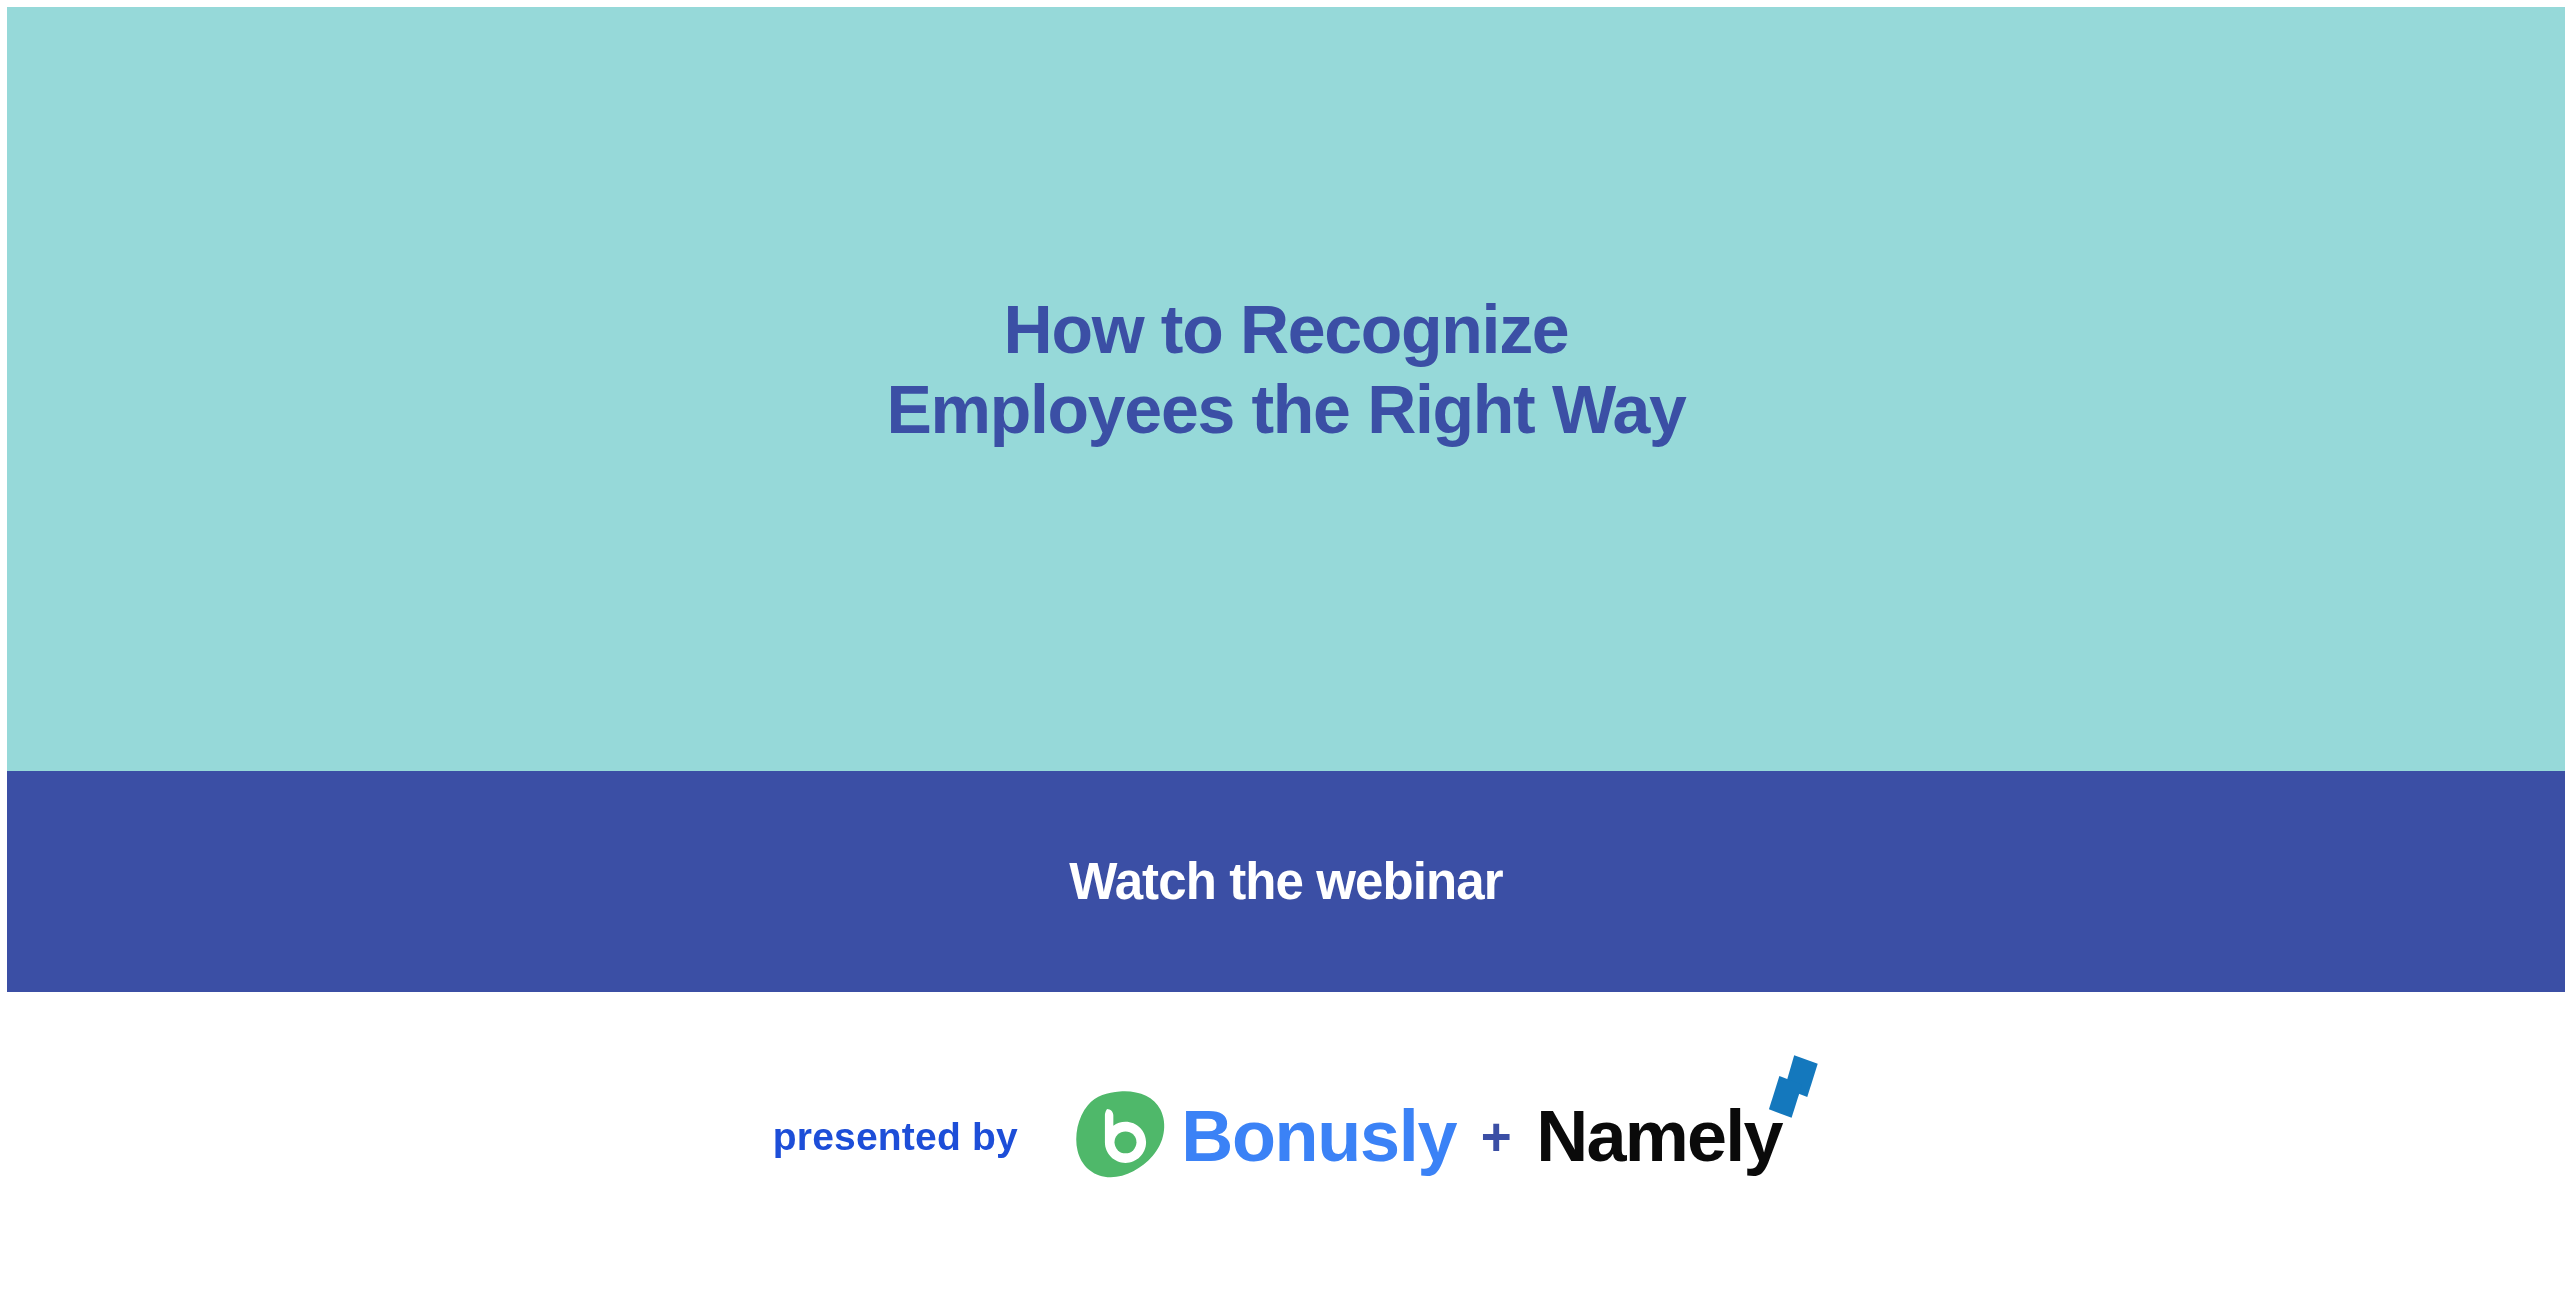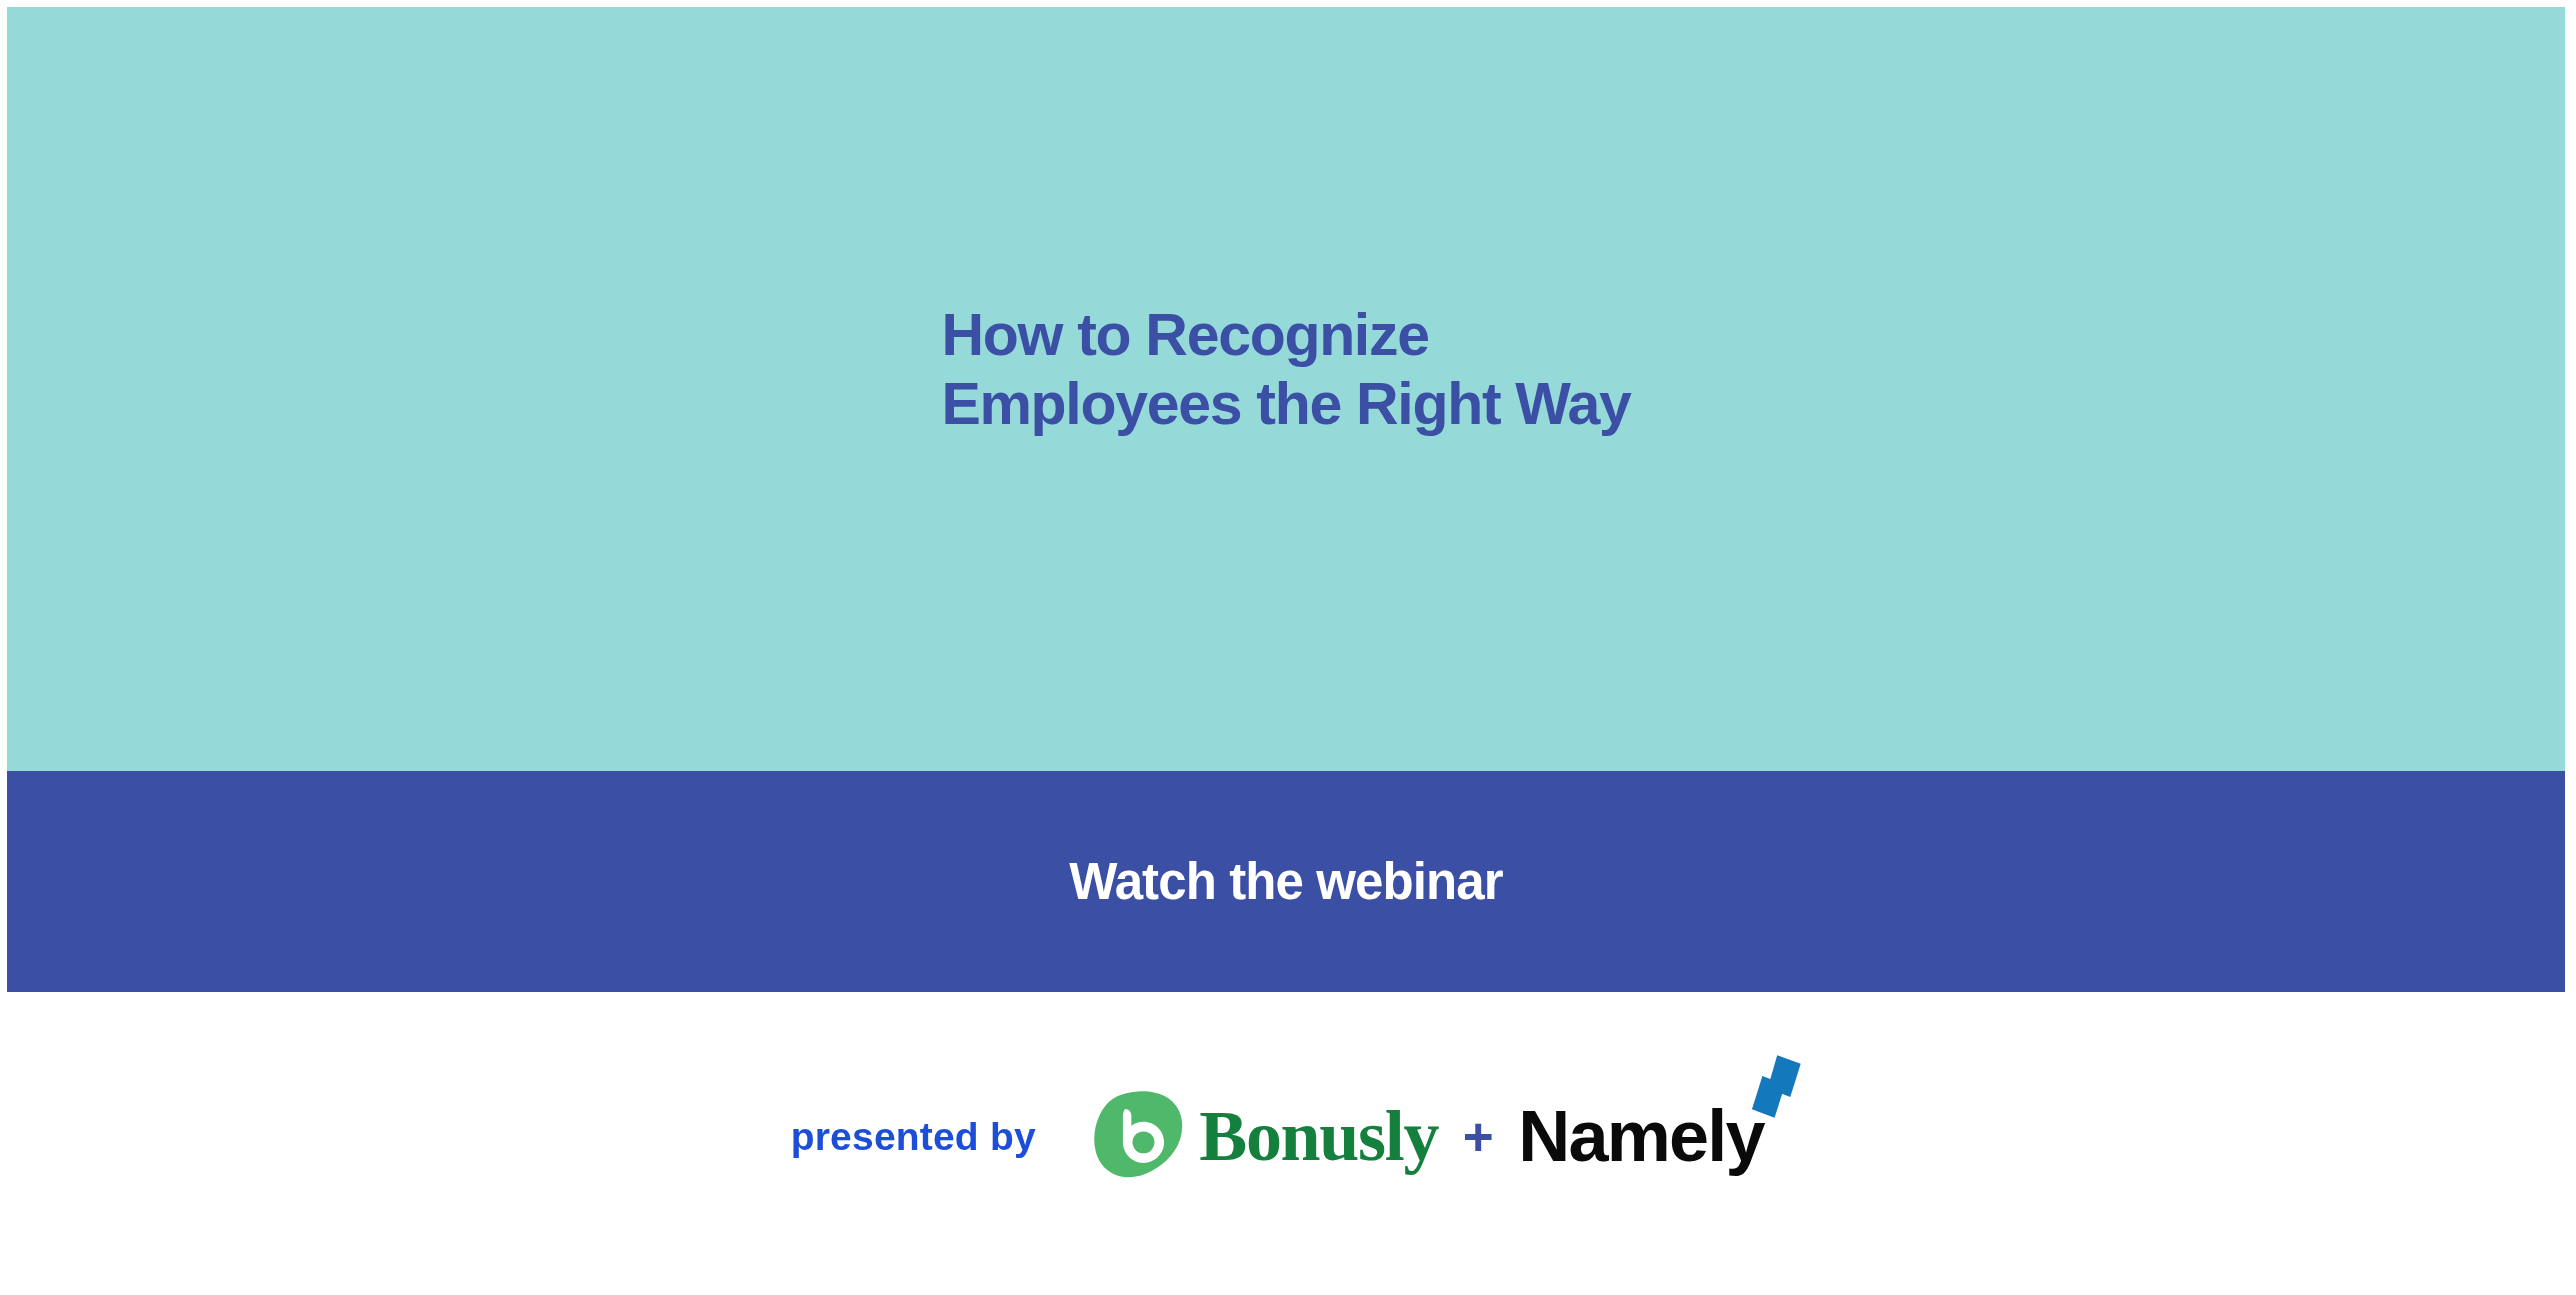--- a/index.html
+++ b/index.html
@@ -32,25 +32,25 @@
     background: #96d9d9;
     display: flex;
     align-items: center;
     justify-content: center;
     box-sizing: border-box;
   }
 
   .hero-title {
     margin: 0;
     padding: 0 123px;
-    text-align: left;
+    text-align: center;
     color: #3b4fa5;
     font-family: "Liberation Sans", sans-serif;
     font-weight: bold;
-    font-size: 59px;
+    font-size: 68px;
     line-height: 1.17;
     letter-spacing: -1.3px;
     transform: translateY(-19.3px);
     white-space: pre-line;
   }
 
   
   .cta-band {
     position: absolute;
     left: 7px;
@@ -115,22 +115,22 @@
   }
 
   .bonusly-mark {
     width: 98px;
     height: 98px;
     display: block;
     flex: 0 0 auto;
   }
 
   .bonusly-word {
-    color: #15803d;
-    font-family: Liberation Serif, serif;
+    color: #3b82f6;
+    font-family: Liberation Sans, sans-serif;
     font-weight: bold;
     font-size: 72px;
     letter-spacing: -1.3px;
     line-height: 1;
     white-space: nowrap;
   }
 
   .plus-sign {
     color: #3b4fa5;
     font-family: "Liberation Sans", sans-serif;

